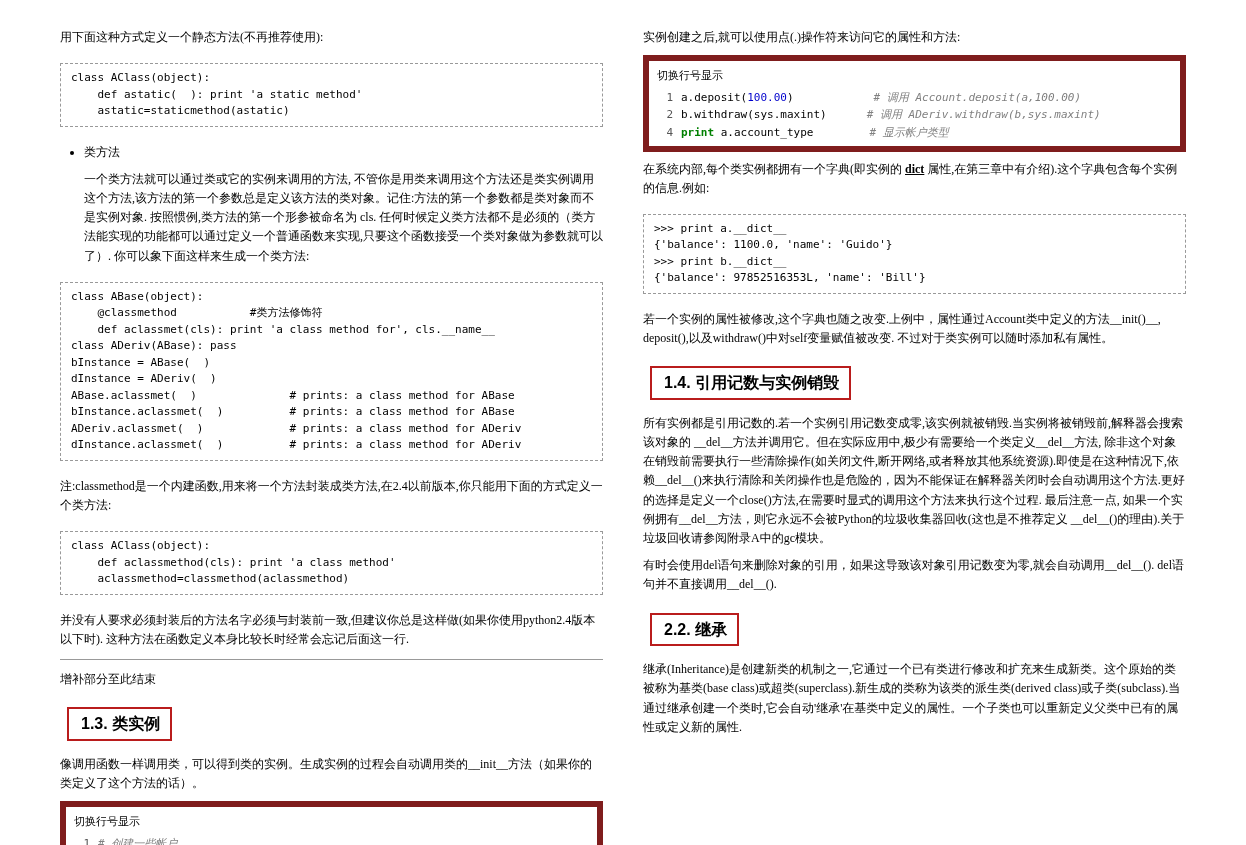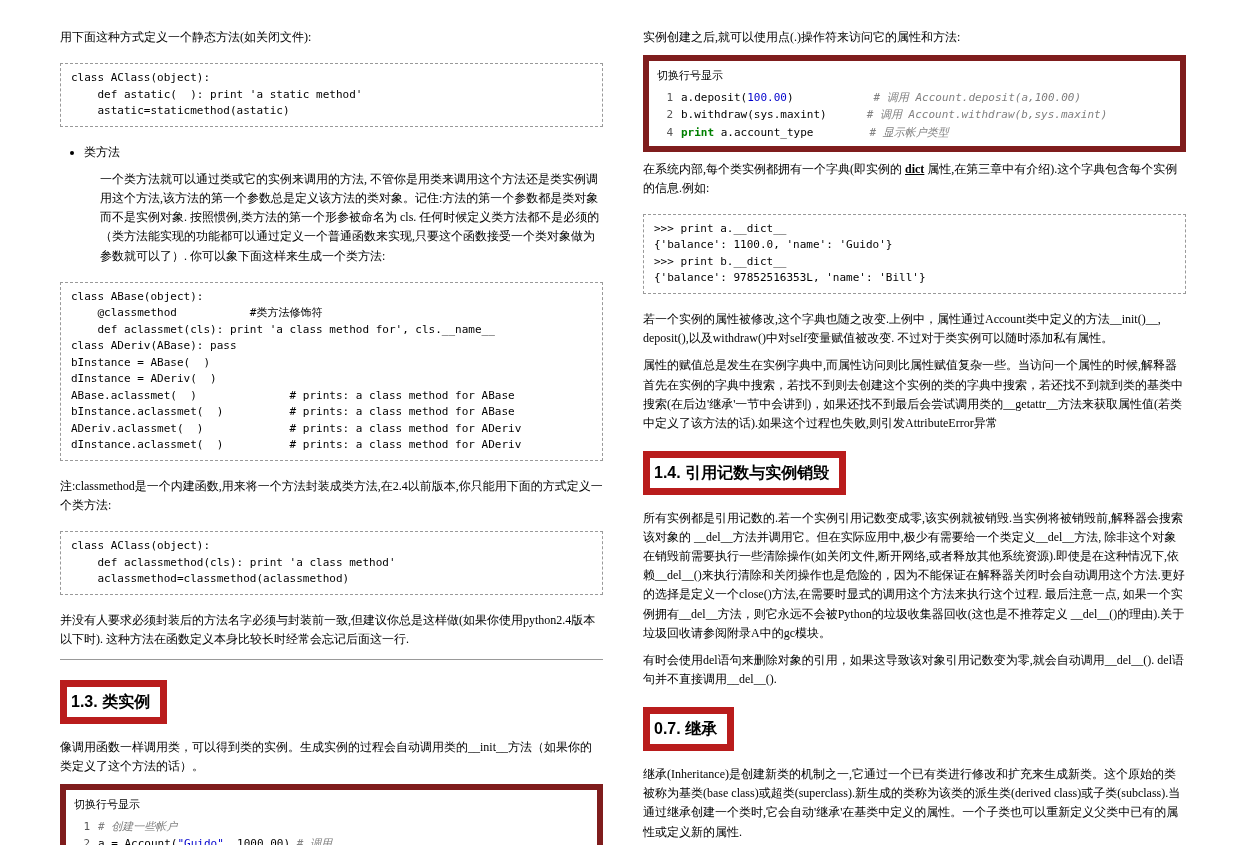--- a/index.html
+++ b/index.html
@@ -38,56 +38,57 @@
   .codetitle { font-family: "SimSun", serif; padding: 2px 0 4px 0; }
   .ln { color: #555; display: inline-block; width: 16px; text-align: right; margin-right: 8px; }
   .ck { color: #008000; font-weight: bold; margin-top: 12px; } 
   .cn { color: #0000cc; } 
   .cc { color: #808080; font-style: italic; }
   ul { margin: 6px 0 6px 24px; list-style: disc; }
   li { margin: 2px 0; }
   hr { border: none; border-top: 1px solid #999; margin: 10px 0; }
   .hbox {
     display: inline-block;
-    border: 7px solid #b91c1c;
-    padding: 2px 10px 2px 4px;
-    margin: 10px 0 6px 0;
+    border: 2px solid #b91c1c;
+    padding: 2px 10px 2px 12px;
+    margin: 10px 0 6px 7px;
   }
   .hbox h2 { font-size: 16px; font-weight: bold; font-family: "SimSun", sans-serif; }
   .u { text-decoration: underline; font-weight: bold; }
 </style>
 </head>
 <body>
 
 <div class="col">
-  <p class="para">用下面这种方式定义一个静态方法(如关闭文件):</p>
+  <p class="para">用下面这种方式定义一个静态方法(不再推荐使用):</p>
   <div class="codebox">class AClass(object):
     def astatic(  ): print 'a static method'
     astatic=staticmethod(astatic)</div>
   <ul>
     <li><span>类方法</span>
-      <div class="para" style="margin-left:16px">一个类方法就可以通过类或它的实例来调用的方法, 不管你是用类来调用这个方法还是类实例调用这个方法,该方法的第一个参数总是定义该方法的类对象。记住:方法的第一个参数都是类对象而不是实例对象. 按照惯例,类方法的第一个形参被命名为 cls. 任何时候定义类方法都不是必须的（类方法能实现的功能都可以通过定义一个普通函数来实现,只要这个函数接受一个类对象做为参数就可以了）. 你可以象下面这样来生成一个类方法:</div>
+      <div class="para" style="margin-left:0">一个类方法就可以通过类或它的实例来调用的方法, 不管你是用类来调用这个方法还是类实例调用这个方法,该方法的第一个参数总是定义该方法的类对象。记住:方法的第一个参数都是类对象而不是实例对象. 按照惯例,类方法的第一个形参被命名为 cls. 任何时候定义类方法都不是必须的（类方法能实现的功能都可以通过定义一个普通函数来实现,只要这个函数接受一个类对象做为参数就可以了）. 你可以象下面这样来生成一个类方法:</div>
     </li>
   </ul>
   <div class="codebox">class ABase(object):
     @classmethod           #类方法修饰符
     def aclassmet(cls): print 'a class method for', cls.__name__
 class ADeriv(ABase): pass
 bInstance = ABase(  )
 dInstance = ADeriv(  )
 ABase.aclassmet(  )              # prints: a class method for ABase
 bInstance.aclassmet(  )          # prints: a class method for ABase
 ADeriv.aclassmet(  )             # prints: a class method for ADeriv
 dInstance.aclassmet(  )          # prints: a class method for ADeriv</div>
   <p class="para">注:classmethod是一个内建函数,用来将一个方法封装成类方法,在2.4以前版本,你只能用下面的方式定义一个类方法:</p>
   <div class="codebox">class AClass(object):
     def aclassmethod(cls): print 'a class method'
     aclassmethod=classmethod(aclassmethod)</div>
   <p class="para">并没有人要求必须封装后的方法名字必须与封装前一致,但建议你总是这样做(如果你使用python2.4版本以下时). 这种方法在函数定义本身比较长时经常会忘记后面这一行.</p>
   <hr>
+  <p class="para">增补部分至此结束</p>
   
   <div class="hbox">
     <h2>1.3. 类实例</h2>
   </div>
   
   <p class="para">像调用函数一样调用类，可以得到类的实例。生成实例的过程会自动调用类的__init__方法（如果你的类定义了这个方法的话）。</p>
   
   <div class="codebox2">
     <div class="codetitle">切换行号显示</div>
     <div><span class="ln">1</span><span class="cc"># 创建一些帐户</span></div>
@@ -96,42 +97,41 @@
 
   </div>
 </div>
 
 <div class="col">
   <p class="para">实例创建之后,就可以使用点(.)操作符来访问它的属性和方法:</p>
   
   <div class="codebox2">
     <div class="codetitle">切换行号显示</div>
     <div><span class="ln">1</span><span>a.deposit(</span><span class="cn">100.00</span><span>)</span><span style="display:inline-block;width:80px"></span><span class="cc"># 调用 Account.deposit(a,100.00)</span></div>
-    <div><span class="ln">2</span><span>b.withdraw(sys.maxint)</span><span style="display:inline-block;width:40px"></span><span class="cc"># 调用 Account.withdraw(b,sys.maxint)</span></div>
+    <div><span class="ln">2</span><span>b.withdraw(sys.maxint)</span><span style="display:inline-block;width:40px"></span><span class="cc"># 调用 ADeriv.withdraw(b,sys.maxint)</span></div>
     <div><span class="ln">4</span><span class="ck">print</span><span> a.account_type</span><span style="display:inline-block;width:56px"></span><span class="cc"># 显示帐户类型</span></div>
   </div>
   
   <p class="para"><span>在系统内部,每个类实例都拥有一个字典(即实例的 </span><span class="u">dict</span><span> 属性,在第三章中有介绍).这个字典包含每个实例的信息.例如:</span></p>
   
   <div class="codebox">&gt;&gt;&gt; print a.__dict__
 {'balance': 1100.0, 'name': 'Guido'}
 &gt;&gt;&gt; print b.__dict__
 {'balance': 97852516353L, 'name': 'Bill'}</div>
   
   <p class="para">若一个实例的属性被修改,这个字典也随之改变.上例中，属性通过Account类中定义的方法__init()__, deposit(),以及withdraw()中对self变量赋值被改变. 不过对于类实例可以随时添加私有属性。</p>
   
   
-  <p class="para">属性的赋值总是发生在实例字典中,而属性访问则比属性赋值复杂一些。当访问一个属性的时候,解释器首先在实例的字典中搜索，若找不到则去创建这个实例的类的字典中搜索，若还找不到就到类的基类中搜索(在后边'继承'一节中会讲到)，如果还找不到最后会尝试调用类的__getattr__方法来获取属性值(若类中定义了该方法的话).如果这个过程也失败,则引发AttributeError异常</p>
   
   <div class="hbox">
     <h2>1.4. 引用记数与实例销毁</h2>
   </div>
   
   <p class="para">所有实例都是引用记数的.若一个实例引用记数变成零,该实例就被销毁.当实例将被销毁前,解释器会搜索该对象的 __del__方法并调用它。但在实际应用中,极少有需要给一个类定义__del__方法, 除非这个对象在销毁前需要执行一些清除操作(如关闭文件,断开网络,或者释放其他系统资源).即使是在这种情况下,依赖__del__()来执行清除和关闭操作也是危险的，因为不能保证在解释器关闭时会自动调用这个方法.更好的选择是定义一个close()方法,在需要时显式的调用这个方法来执行这个过程. 最后注意一点, 如果一个实例拥有__del__方法，则它永远不会被Python的垃圾收集器回收(这也是不推荐定义 __del__()的理由).关于垃圾回收请参阅附录A中的gc模块。</p>
   <p class="para">有时会使用del语句来删除对象的引用，如果这导致该对象引用记数变为零,就会自动调用__del__(). del语句并不直接调用__del__().</p>
   
   <div class="hbox">
-    <h2>0.7. 继承</h2>
+    <h2>2.2. 继承</h2>
   </div>
   
   <p class="para">继承(Inheritance)是创建新类的机制之一,它通过一个已有类进行修改和扩充来生成新类。这个原始的类被称为基类(base class)或超类(superclass).新生成的类称为该类的派生类(derived class)或子类(subclass).当通过继承创建一个类时,它会自动'继承'在基类中定义的属性。一个子类也可以重新定义父类中已有的属性或定义新的属性.</p>
   
 </div>
 
 </body></html>

